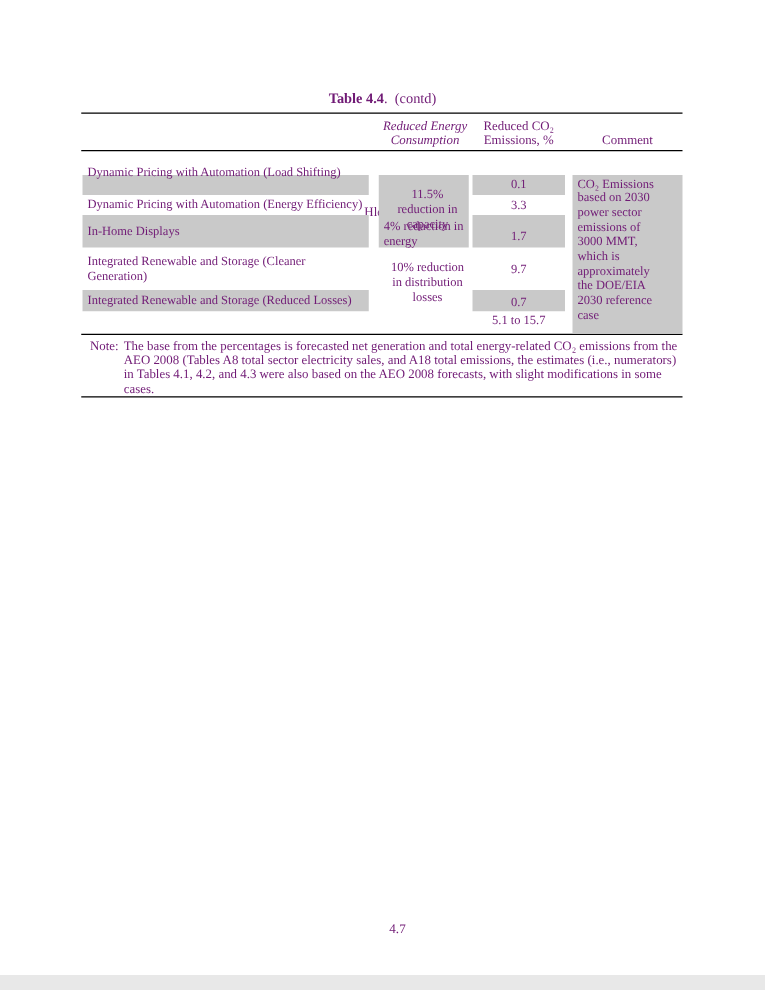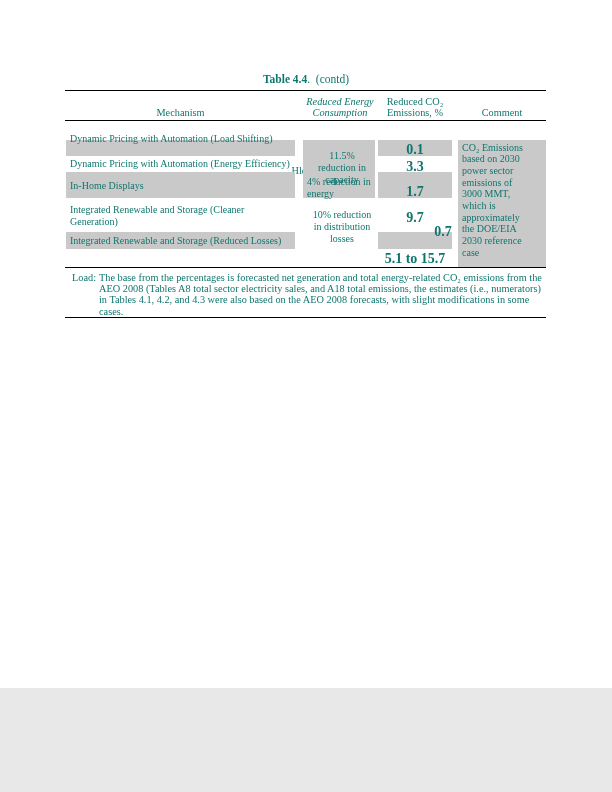--- a/index.html
+++ b/index.html
@@ -1,53 +1,52 @@
 <!DOCTYPE html>
 <html><head>
 <meta charset="utf-8">
 <style>
   html, body { margin: 0; padding: 0; background: #e8e8e8; }
   .page {
     position: relative;
-    width: 612px; height: 688px;
+    width: 612px; height: 780px;
     margin: 0 auto;
     background: #ffffff;
     font-family: "Liberation Serif", serif;
-    color: #0f766e;
+    color: #701a75;
     overflow: hidden;
   }
   .abs { position: absolute; }
   .center { text-align: center; margin-top: 40px; }
   .pre { white-space: pre-line; }
   .rule { position: absolute; left: 65px; width: 481px; background: #000; }
   .title {
     position: absolute; top: 73px; left: 0; width: 612px;
     text-align: center; font-size: 11.5px; white-space: pre;
   }
   .title .b { font-weight: bold; }
   .hdr { position: absolute; font-size: 10.3px; line-height: 11.5px; text-align: center; }
   .cellTxt { position: absolute; font-size: 10px; line-height: 12px; }
   .shade { position: absolute; }
-  .val { position: absolute; font-size: 14px; text-align: center; width: 74px; left: 378px; font-weight: bold; }
+  .val { position: absolute; font-size: 10px; text-align: center; width: 74px; left: 378px; }
   .note { font-size: 10.3px; line-height: 11.4px; }
   .pagenum { position: absolute; top: 738px; left: 0; width: 612px; text-align: center; font-size: 10.5px; padding-left: 12px; }
 </style>
 </head>
 <body>
 
 <div class="page">
 
   <div class="title"><span class="b">Table 4.4</span><span>.  (contd)</span></div>
 
   <div class="rule" style="top:90px; height:1.3px;"></div>
   <div class="rule" style="top:120px; height:1.3px;"></div>
   <div class="rule" style="top:266.5px; height:1.2px;"></div>
   <div class="rule" style="top:317px; height:1px;"></div>
 
-  <div class="hdr" style="left:66px; top:107px; width:229px;">Mechanism</div>
   <div class="hdr pre" style="left:290px; top:95.5px; width:100px;font-style:italic;">Reduced Energy
 Consumption</div>
   <div class="hdr pre" style="left:372px; top:95.5px; width:86px;">Reduced CO₂
 Emissions, %</div>
   <div class="hdr" style="left:458px; top:107px; width:88px;">Comment</div>
 
   <div class="abs center" style="left:65px; top:124.5px; width:481px; font-size:10.3px;">Hledik</div>
 
   <div class="shade" style="left: 66px; top: 140px; width: 229px; height: 15.5px; background: rgb(201, 201, 201);"></div>
   <div class="shade" style="left: 66px; top: 171.5px; width: 229px; height: 26.5px; background: rgb(201, 201, 201);"></div>
@@ -70,32 +69,32 @@
   <div class="cellTxt pre" style="left:307px; top:175.5px; width:70px;">4% reduction in
 energy</div>
   <div class="cellTxt pre" style="left:307px; top:208.5px; width:70px;text-align:center;">10% reduction
 in distribution
 losses</div>
 
   <div class="val" style="top:142px;">0.1</div>
   <div class="val" style="top:158.5px;">3.3</div>
   <div class="val" style="top:184px;">1.7</div>
   <div class="val" style="top:209.5px;">9.7</div>
-  <div class="val" style="top:224px;padding-left:28px;">0.7</div>
+  <div class="val" style="top:237px;">0.7</div>
   <div class="val" style="top:250.5px;">5.1 to 15.7</div>
 
   <div class="cellTxt pre" style="left:462px; top:141.5px; width:82px; line-height:11.7px;">CO₂ Emissions
 based on 2030
 power sector
 emissions of
 3000 MMT,
 which is
 approximately
 the DOE/EIA
 2030 reference
 case</div>
 
-  <div class="abs note" style="left:72px; top:271.5px;">Load:</div>
+  <div class="abs note" style="left:72px; top:271.5px;">Note:</div>
   <div class="abs note" style="left:99px; top:271.5px; width:450px;">The base from the percentages is forecasted net generation and total energy-related CO₂ emissions from the AEO 2008 (Tables A8 total sector electricity sales, and A18 total emissions, the estimates (i.e., numerators) in Tables 4.1, 4.2, and 4.3 were also based on the AEO 2008 forecasts, with slight modifications in some cases.</div>
 
   <div class="pagenum">4.7</div>
 
 </div>
 
 </body></html>

